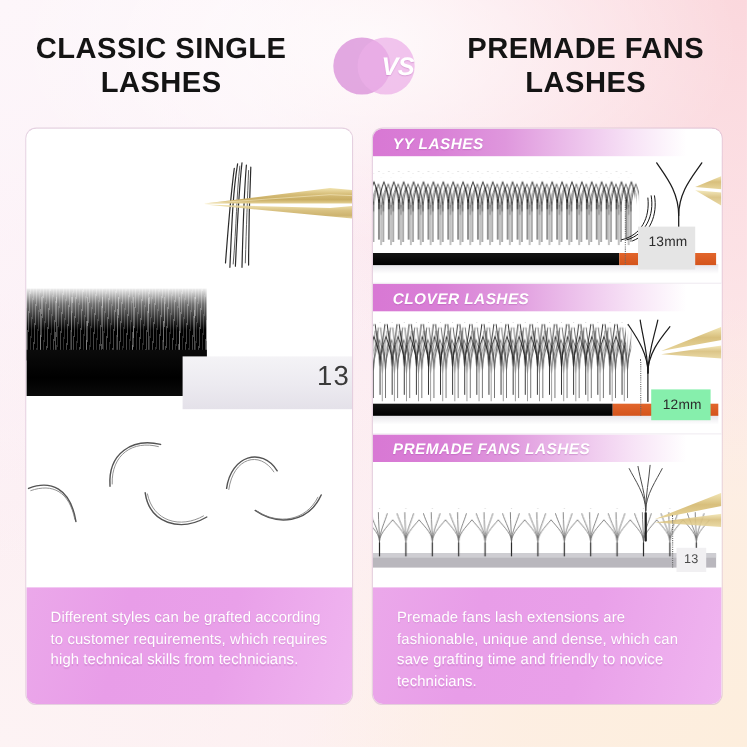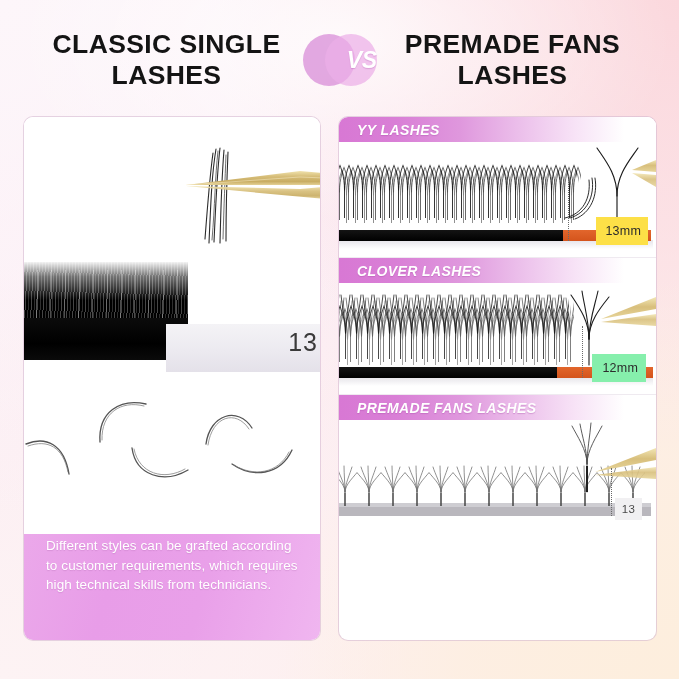--- a/index.html
+++ b/index.html
@@ -32,20 +32,21 @@
   }
 
   
   #header {
     position: absolute;
     left: 0; top: 18px;
     width: 679px; height: 84px;
     display: flex;
     align-items: center;
     justify-content: center;
+    gap: 20px;
   }
   .head-title {
     width: 268px;
     font-size: 26.5px;
     font-weight: bold;
     letter-spacing: 0.4px;
     line-height: 1.18;
     color: #141414;
     text-align: center;
   }
@@ -158,21 +159,21 @@
     position: relative;
     height: 152px;
     background: #ffffff;
   }
 
   
   .caption {
     position: absolute;
     left: 0; bottom: 0;
     width: 100%;
-    padding: 2px 19px 17px 22px;
+    padding: 17px 19px 17px 22px;
     background: linear-gradient(105deg, #eba8ea 0%, #e89de8 30%, #e9a0e9 60%, #f0b6f0 100%);
     color: #ffffff;
     font-size: 13.5px;
     line-height: 1.45;
     letter-spacing: 0.1px;
     text-shadow: 0 1px 1px rgba(170,95,170,0.30);
   }
   #caption-left  { height: 106px; }
   #caption-right { height: 106px; }
 
@@ -240,23 +241,23 @@
     background: linear-gradient(180deg, rgba(228,226,232,0.95) 0%, rgba(246,245,248,0) 100%);
   }
 
   .mm-tag {
     position: absolute;
     font-size: 12.5px;
     color: #2c2c2c;
     letter-spacing: 0.2px;
   }
   #mm-tag-0 {
-    right: 8px; bottom: 12px;
-    padding: 7px 7px 7px 9px;
-    background: #fde047;
+    right: 24px; bottom: 12px;
+    padding: 7px 7px 18px 9px;
+    background: #e5e5e5;
   }
   #mm-tag-1 {
     right: 10px; bottom: 12px;
     padding: 7px 8px 7px 10px;
     background: #86efac;
   }
   #mm-tag-2 {
     right: 14px; bottom: 14px;
     padding: 5px 7px;
     background: #f1f0f2;
@@ -498,13 +499,14 @@
           <path d="M256 55 L317 47 L317 59 Z" fill="url(#goldB)" opacity="0.9"></path>
         </svg>
 
         <div class="dim-line" style="left:272px; bottom:18px; height:48px;"></div>
 
         <span class="mm-tag" id="mm-tag-2">13</span>
       </div>
     </div>
   </div>
 
+  <div class="caption" id="caption-right">Premade fans lash extensions are fashionable, unique and dense, which can save grafting time and friendly to novice technicians.</div>
 </div>
 
 </body></html>

